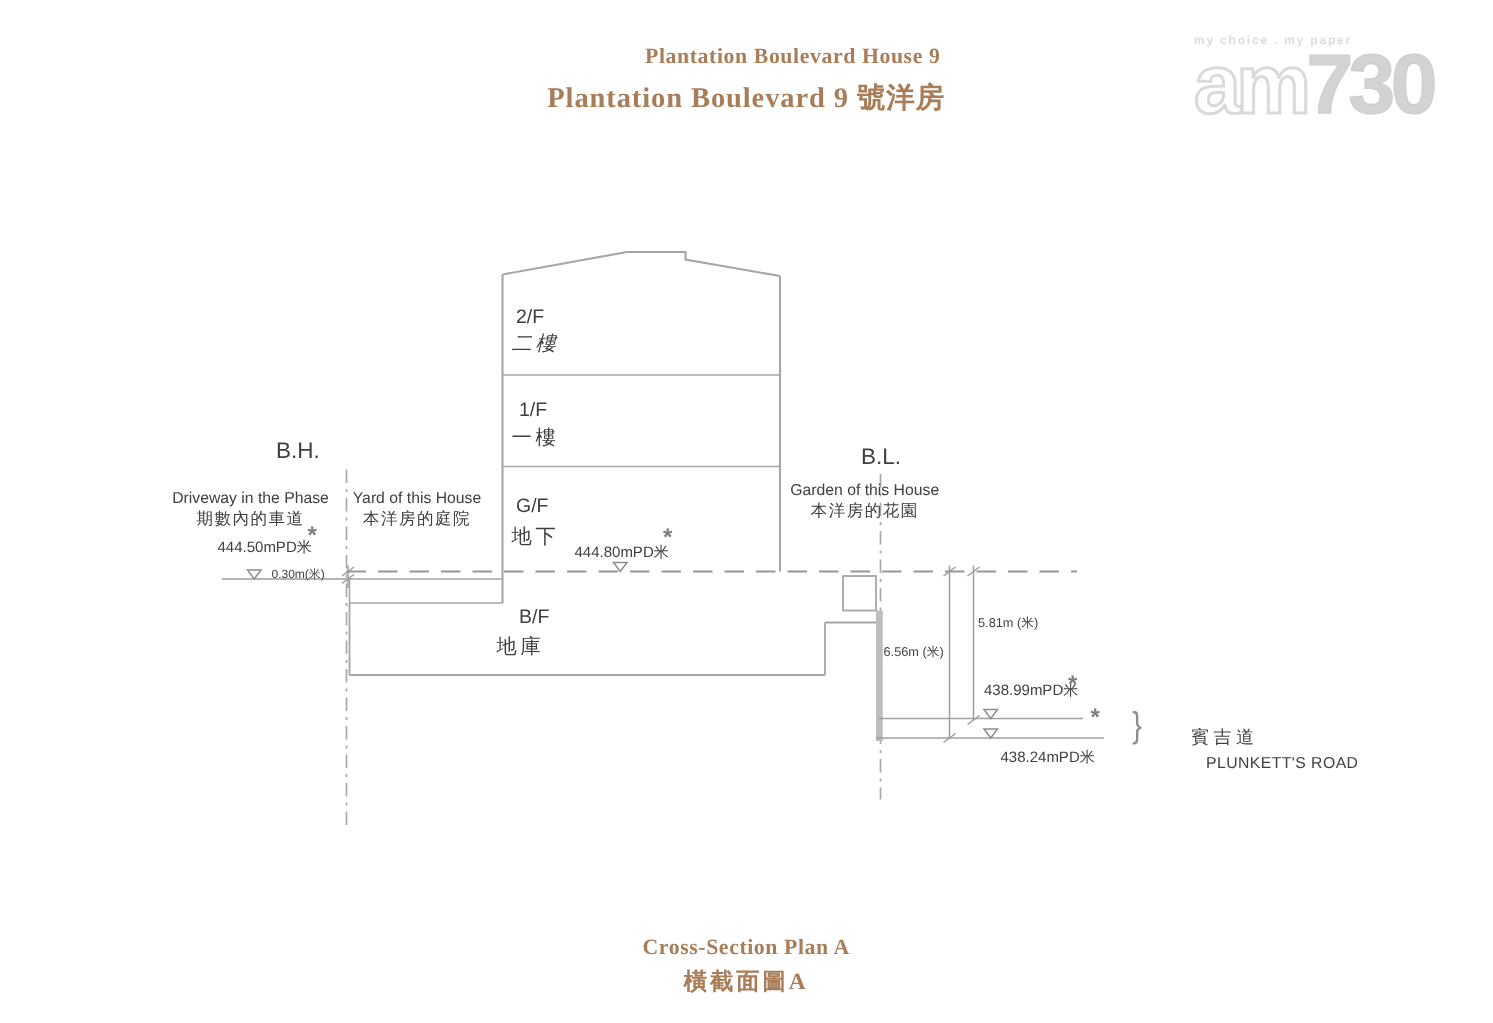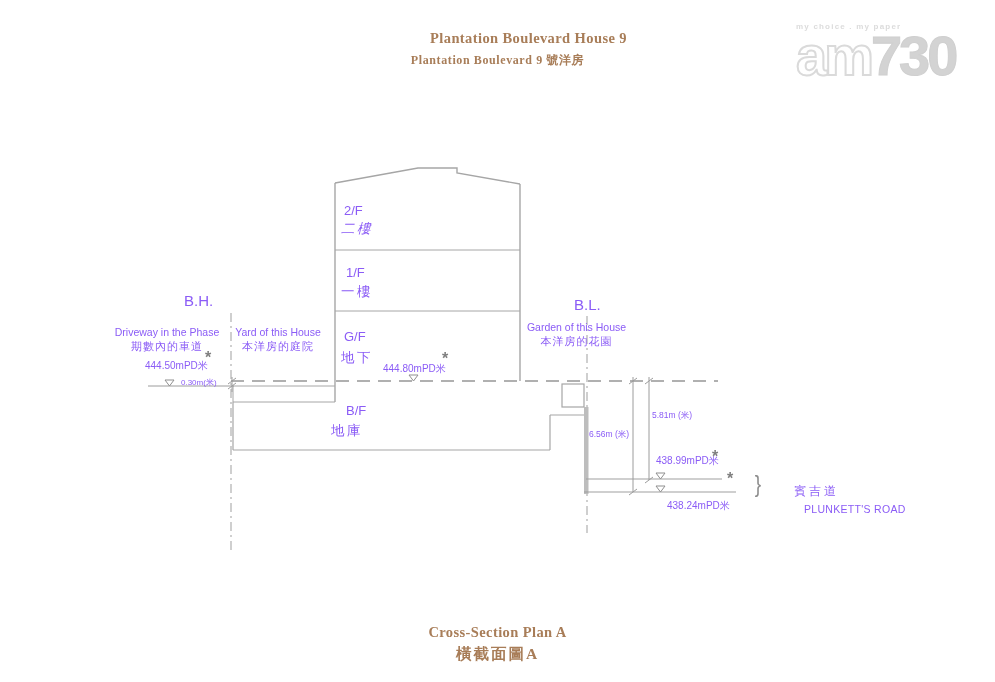--- a/index.html
+++ b/index.html
@@ -2,31 +2,31 @@
 <html><head>
 <meta charset="utf-8">
 <style>
   html,body{margin:0;padding:0;background:#ffffff;}
   .page{position:relative;width:995px;height:682px;background:#ffffff;overflow:hidden;
         font-family:"Liberation Sans",sans-serif;}
   
   .doc-title{position:absolute;left:0;width:100%;text-align:center;
              font-family:"Liberation Serif",serif;font-weight:bold;color:#a87d58;}
   .t-en{top:30px;font-size:14.5px;letter-spacing:.4px;padding-left:31px;}
-  .t-zh{top:52px;font-size:12px;letter-spacing:.6px;}
+  .t-zh{top:52px;font-size:19px;letter-spacing:.6px;}
   .f-en{top:624px;font-size:14.5px;letter-spacing:.4px;}
   .f-zh{top:644px;font-size:15.5px;letter-spacing:2px;}
   
   .wm{position:absolute;top:22px;left:796px;width:180px;text-align:left;}
   .wm-tag{font-size:8px;color:#dcdcdc;letter-spacing:1.2px;font-weight:bold;}
   .wm-big{font-size:56px;font-weight:700;line-height:.95;letter-spacing:-3px;margin-top:-2px;}
   .wm-am{color:#ffffff;-webkit-text-stroke:2px #dadada;}
   .wm-num{color:#d3d3d3;-webkit-text-stroke:1px #cfcfcf;}
   
-  .lbl{position:absolute;color:#8b5cf6;white-space:nowrap;line-height:1.05;}
+  .lbl{position:absolute;color:#404040;white-space:nowrap;line-height:1.05;}
   .ctr{text-align:center;}
   .bndry{font-size:15px;}
   .en10{font-size:10.5px;}
   .zh11{font-size:11px;letter-spacing:1px;}
   .lvl{font-size:10px;}
   .tiny{font-size:8px;}
   .dim{font-size:8.5px;}
   .fl-code{font-size:13px;}
   .fl-zh{font-size:13.5px;letter-spacing:2.5px;}
   .star{font-size:16px;font-weight:bold;color:#7f7f7f;}

